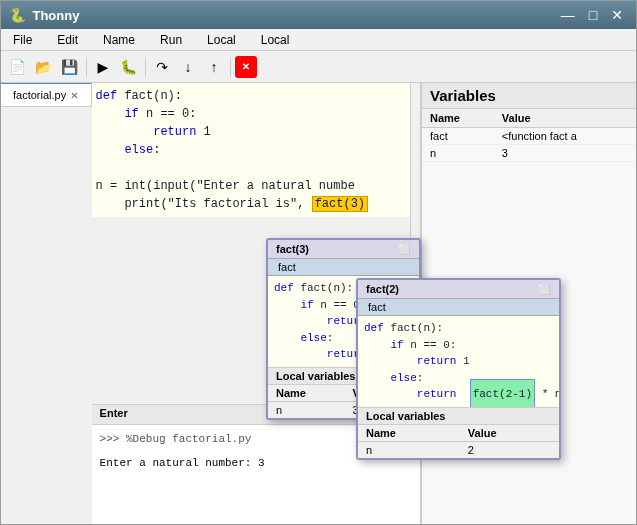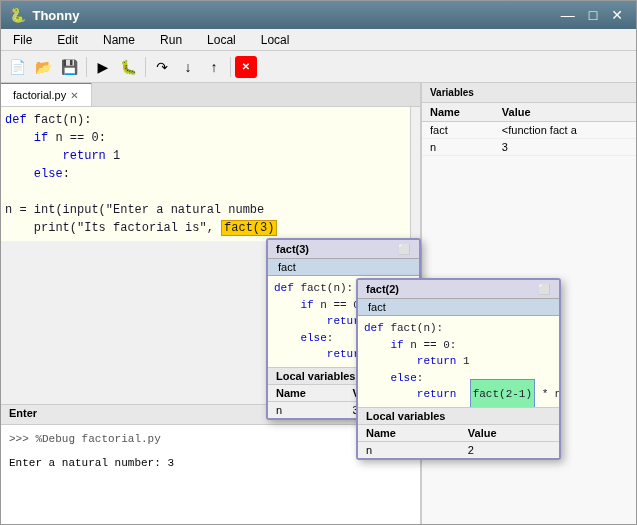--- a/index.html
+++ b/index.html
@@ -109,21 +109,21 @@
     }
     .main-content {
       display: flex;
       flex: 1;
       overflow: hidden;
       position: relative;
     }
     .editor-panel {
       width: 420px;
       display: flex;
-      flex-direction: column;
+      flex-direction: row;
       border-right: 1px solid #ccc;
     }
     .tab-bar {
       display: flex;
       background: #e0e0e0;
       border-bottom: 1px solid #ccc;
       height: 24px;
     }
     .tab {
       padding: 3px 12px;
@@ -183,21 +183,21 @@
     .variables-panel {
       width: 215px;
       background: #f8f8f8;
       border-left: 1px solid #ccc;
       display: flex;
       flex-direction: column;
     }
     .variables-title {
       background: #e8e8e8;
       padding: 4px 8px;
-      font-size: 10px;
+      font-size: 15px;
       font-weight: bold;
       border-bottom: 1px solid #ccc;
     }
     .variables-table {
       width: 100%;
       font-size: 11px;
       border-collapse: collapse;
     }
     .variables-table th {
       text-align: left;

